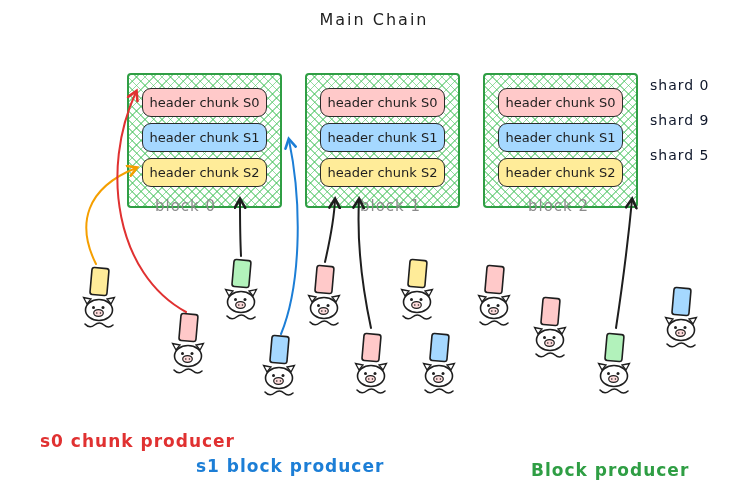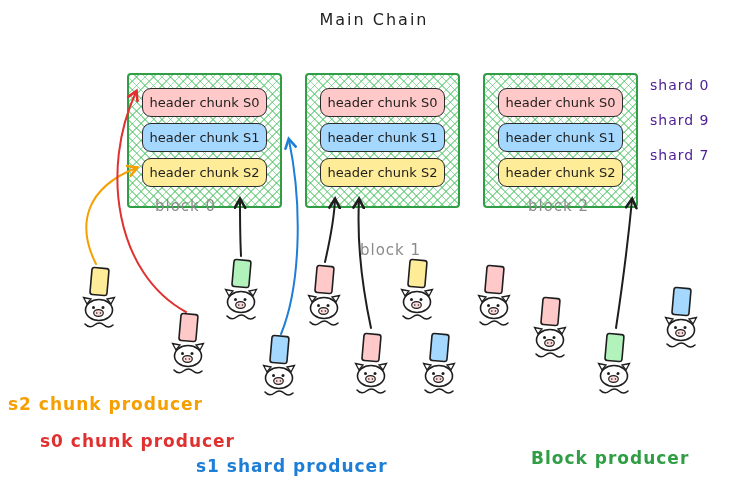--- a/index.html
+++ b/index.html
@@ -59,28 +59,28 @@
   }
 
   .block-label {
     position: absolute;
     top: 197px;
     font-size: 15px;
     color: #8a8a8a;
     letter-spacing: 1px;
   }
   .block-label-0 { left: 155px; }
-  .block-label-1 { left: 360px; margin-top: 44px; }
+  .block-label-1 { left: 360px; }
   .block-label-2 { left: 528px; text-align: right; }
 
   .shard-label {
     position: absolute;
     left: 650px;
     font-size: 14px;
-    color: #4c1d95;
+    color: #0f172a;
     letter-spacing: 1px;
     text-align: center;
   }
   .shard-label-0 { top: 77px; }
   .shard-label-1 { top: 112px; }
   .shard-label-2 { top: 147px; }
 
   .arrows {
     position: absolute;
     left: 0; top: 0;
@@ -138,21 +138,21 @@
     <div class="chunk" style="background: rgb(165, 216, 255);">header chunk S1</div>
     <div class="chunk" style="background: rgb(255, 236, 153);">header chunk S2</div>
   </div>
 
   <div class="block-label block-label-0">block 0</div>
   <div class="block-label block-label-1">block 1</div>
   <div class="block-label block-label-2">block 2</div>
 
   <div class="shard-label shard-label-0">shard 0</div>
   <div class="shard-label shard-label-1">shard 9</div>
-  <div class="shard-label shard-label-2">shard 7</div>
+  <div class="shard-label shard-label-2">shard 5</div>
 
   <svg class="arrows" width="748" height="497" viewBox="0 0 748 497">
     <defs>
       <marker id="ah-yellow" viewBox="0 0 10 10" refX="7" refY="5" markerWidth="6.5" markerHeight="6.5" orient="auto-start-reverse">
         <path d="M1 1 L8 5 L1 9" fill="none" stroke="#f59f00" stroke-width="2" stroke-linecap="round"></path>
       </marker>
       <marker id="ah-red" viewBox="0 0 10 10" refX="7" refY="5" markerWidth="6.5" markerHeight="6.5" orient="auto-start-reverse">
         <path d="M1 1 L8 5 L1 9" fill="none" stroke="#e03131" stroke-width="2" stroke-linecap="round"></path>
       </marker>
       <marker id="ah-blue" viewBox="0 0 10 10" refX="7" refY="5" markerWidth="6.5" markerHeight="6.5" orient="auto-start-reverse">
@@ -335,18 +335,17 @@
         <circle class="eye" cx="14.5" cy="41.5" r="1.5"></circle>
         <circle class="eye" cx="24" cy="41.5" r="1.5"></circle>
         <ellipse class="snout" cx="19.5" cy="47" rx="4.8" ry="3.4"></ellipse>
         <circle class="nostril" cx="17.8" cy="47" r="0.8"></circle>
         <circle class="nostril" cx="21.4" cy="47" r="0.8"></circle>
         <path class="squiggle" d="M6 58 q 4.5 5 9.5 1 q 5 -4 9.5 0 q 4.5 4 9 0"></path>
       </svg>
     </div>
     </div>
 
-  <div class="legend-label legend-0" style="color: rgb(245, 159, 0);">s2 chunk producer</div>
   <div class="legend-label legend-1" style="color: rgb(224, 49, 49);">s0 chunk producer</div>
-  <div class="legend-label legend-2" style="color: rgb(28, 126, 214);">s1 shard producer</div>
-  <div class="legend-label legend-3" style="color: rgb(47, 158, 68);">Block producer</div>
+  <div class="legend-label legend-2" style="color: rgb(28, 126, 214);">s1 block producer</div>
+  <div class="legend-label legend-3" style="color: rgb(47, 158, 68); margin-top: 12px;">Block producer</div>
 
 </div>
 
 </body></html>

